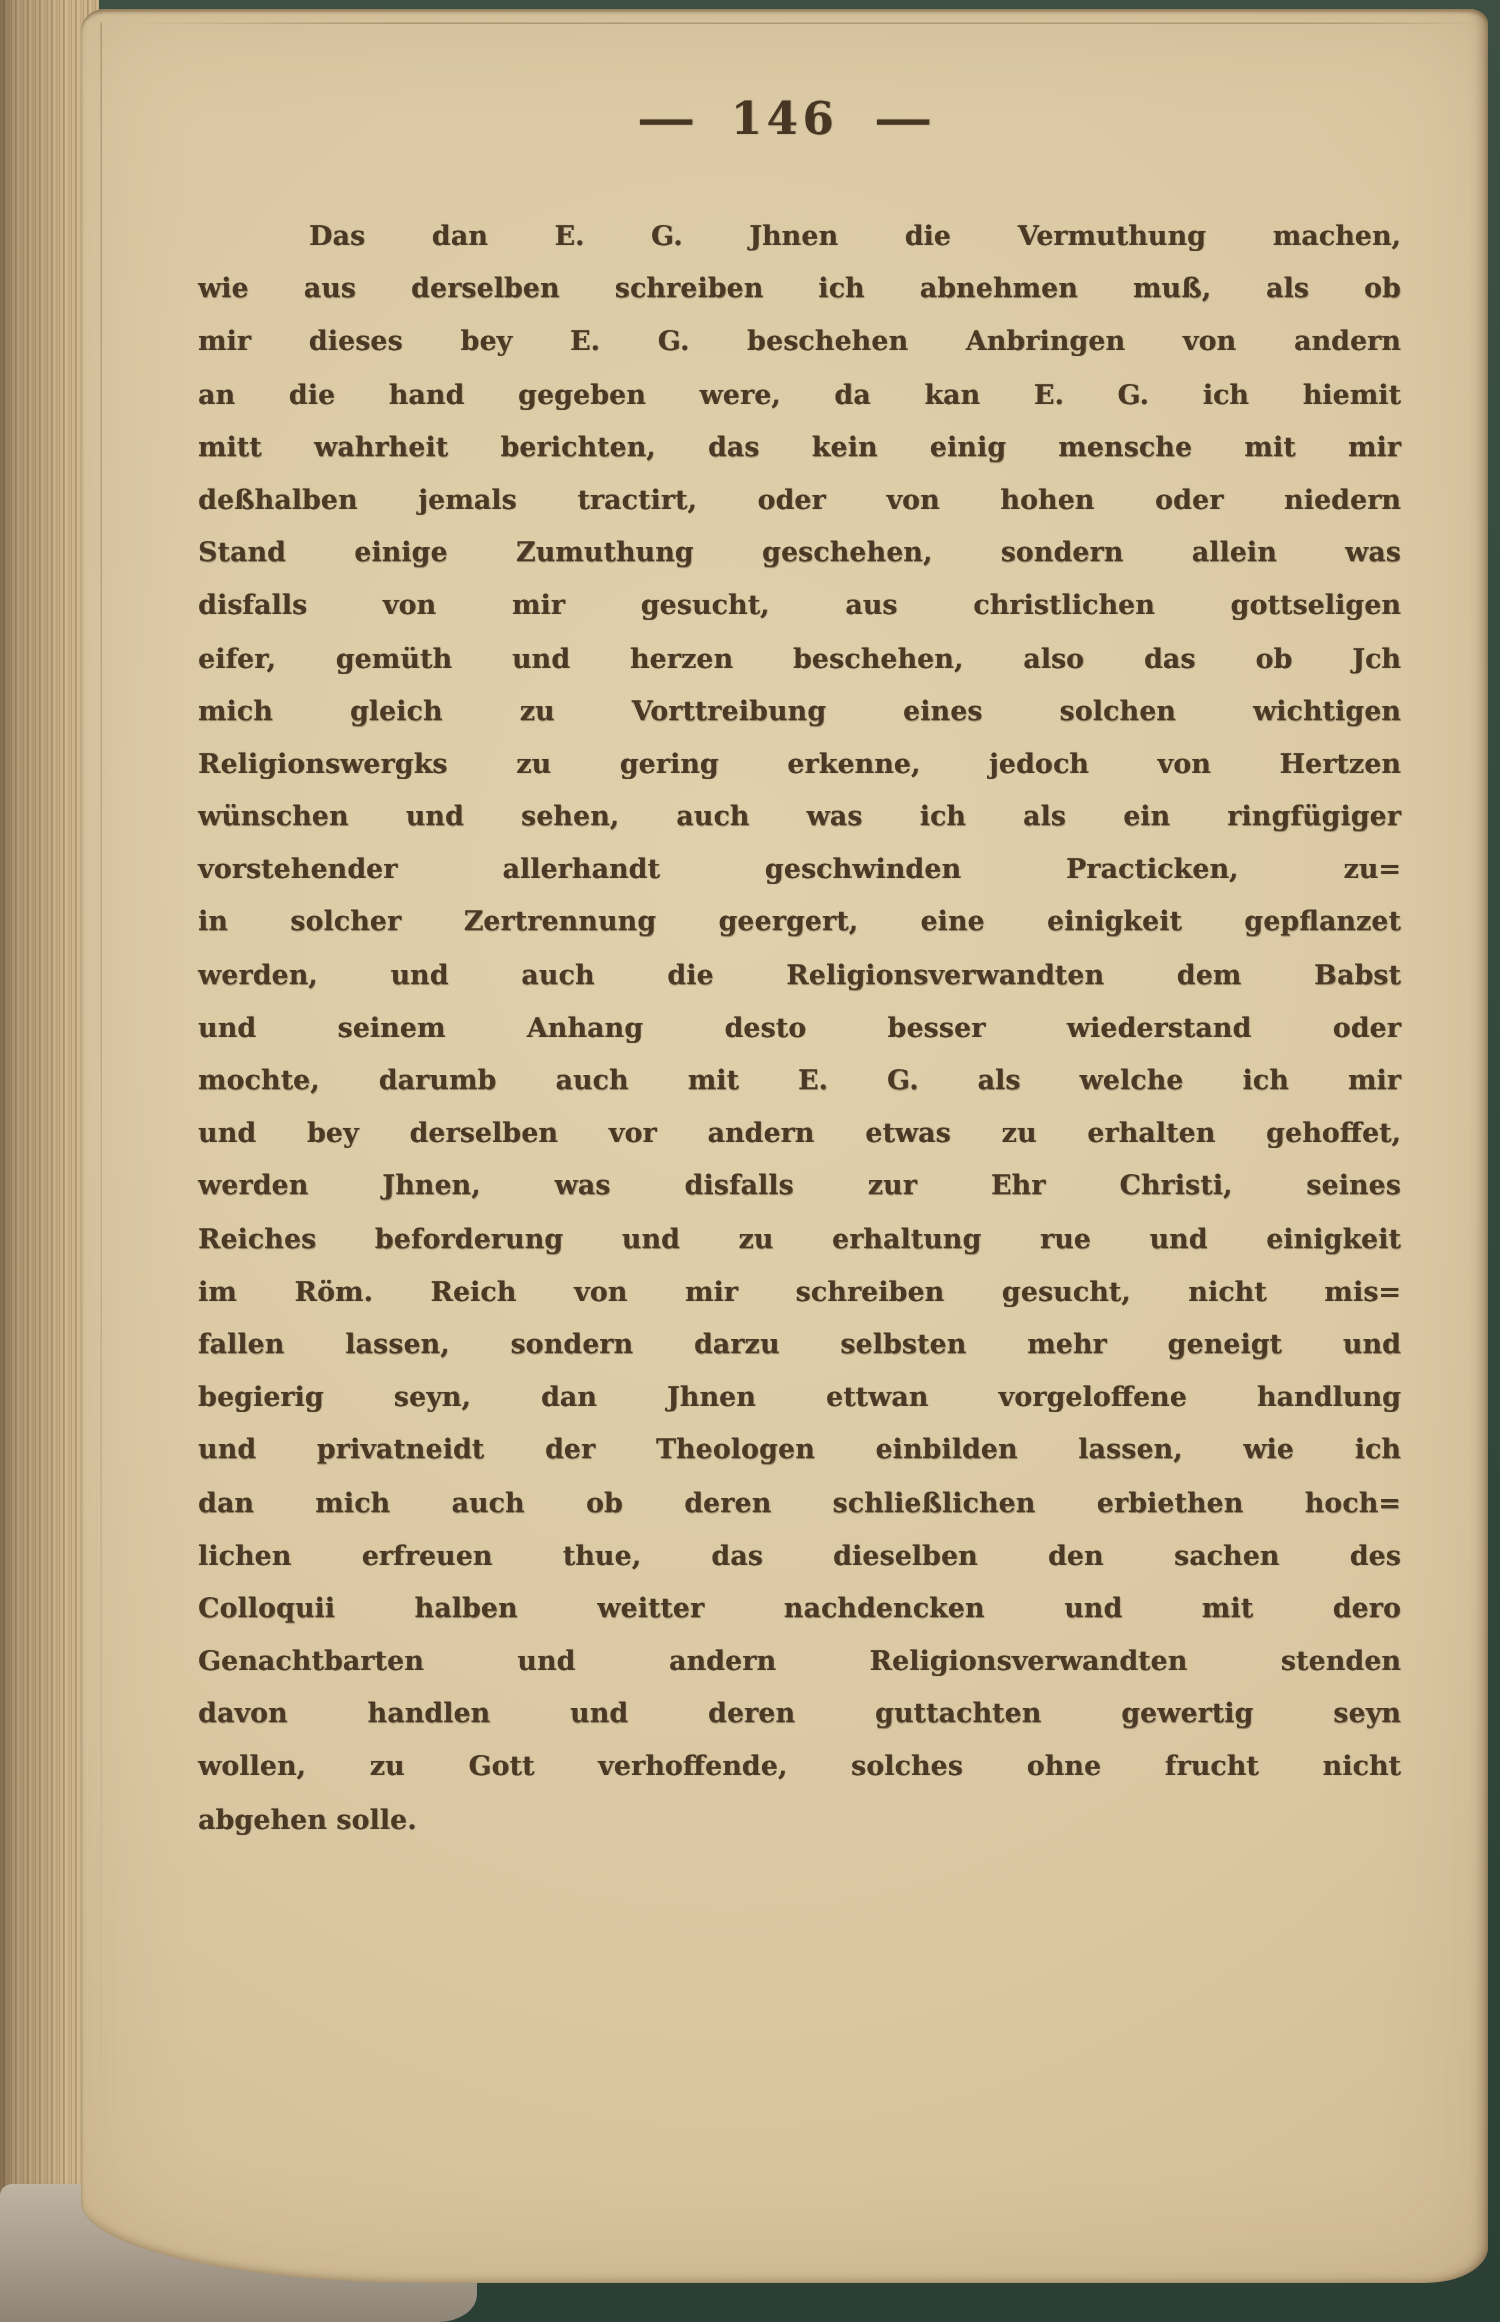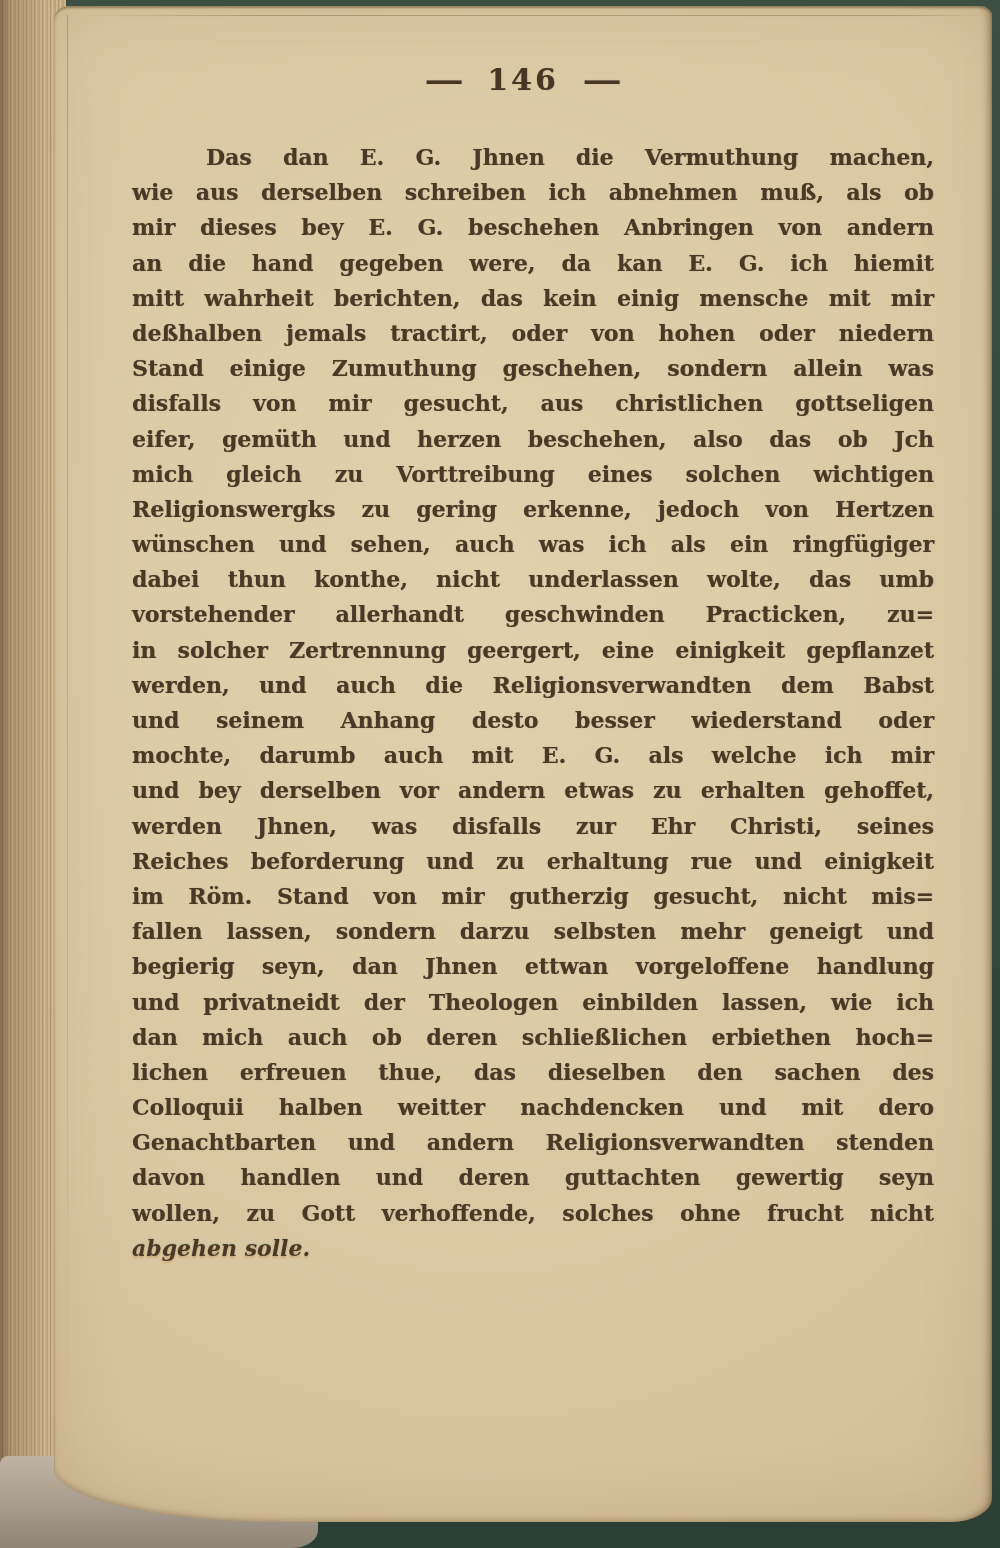--- a/index.html
+++ b/index.html
@@ -49,21 +49,21 @@
   .header{
     position:absolute;left:0;top:56px;width:100%;z-index:4;
     display:flex;justify-content:center;align-items:center;gap:28px;
     color:#473624;font-size:30px;font-weight:bold;
     text-shadow:0.4px 0.4px 0.8px rgba(71,54,36,.5);
   }
   .header .num{letter-spacing:3px;}
   .header .dash{transform:scaleX(1.3);}
   .textblock{
     position:absolute;left:78px;top:134px;width:802px;z-index:4;
-    color:#4b3926;font-size:22px;font-weight:bold;
+    color:#4b3926;font-size:18px;font-weight:bold;
     text-shadow:0.35px 0.35px 0.7px rgba(74,56,38,.55);
   }
   .line{
     height:35.2px;line-height:35.2px;
     text-align:justify;text-align-last:justify;
     white-space:normal;
   }
   .line:nth-child(1){padding-left:74px;}
   .line:last-child{text-align-last:left;}
   
@@ -99,30 +99,29 @@
       <div class="line">mir dieses bey E. G. beschehen Anbringen von andern</div>
       <div class="line">an die hand gegeben were, da kan E. G. ich hiemit</div>
       <div class="line">mitt wahrheit berichten, das kein einig mensche mit mir</div>
       <div class="line">deßhalben jemals tractirt, oder von hohen oder niedern</div>
       <div class="line">Stand einige Zumuthung geschehen, sondern allein was</div>
       <div class="line">disfalls von mir gesucht, aus christlichen gottseligen</div>
       <div class="line">eifer, gemüth und herzen beschehen, also das ob Jch</div>
       <div class="line">mich gleich zu Vorttreibung eines solchen wichtigen</div>
       <div class="line">Religionswergks zu gering erkenne, jedoch von Hertzen</div>
       <div class="line">wünschen und sehen, auch was ich als ein ringfügiger</div>
-      <div class="line">dabei thun konthe, nicht underlassen wolte, das umb</div>
       <div class="line">vorstehender allerhandt geschwinden Practicken, zu=</div>
       <div class="line">in solcher Zertrennung geergert, eine einigkeit gepflanzet</div>
       <div class="line">werden, und auch die Religionsverwandten dem Babst</div>
       <div class="line">und seinem Anhang desto besser wiederstand oder</div>
       <div class="line">mochte, darumb auch mit E. G. als welche ich mir</div>
       <div class="line">und bey derselben vor andern etwas zu erhalten gehoffet,</div>
       <div class="line">werden Jhnen, was disfalls zur Ehr Christi, seines</div>
       <div class="line">Reiches beforderung und zu erhaltung rue und einigkeit</div>
-      <div class="line">im Röm. Stand von mir gutherzig gesucht, nicht mis=</div>
+      <div class="line">im Röm. Reich von mir schreiben gesucht, nicht mis=</div>
       <div class="line">fallen lassen, sondern darzu selbsten mehr geneigt und</div>
       <div class="line">begierig seyn, dan Jhnen ettwan vorgeloffene handlung</div>
       <div class="line">und privatneidt der Theologen einbilden lassen, wie ich</div>
       <div class="line">dan mich auch ob deren schließlichen erbiethen hoch=</div>
       <div class="line">lichen erfreuen thue, das dieselben den sachen des</div>
       <div class="line">Colloquii halben weitter nachdencken und mit dero</div>
       <div class="line">Genachtbarten und andern Religionsverwandten stenden</div>
       <div class="line">davon handlen und deren guttachten gewertig seyn</div>
       <div class="line">wollen, zu Gott verhoffende, solches ohne frucht nicht</div>
       <div class="line">abgehen solle.</div>

